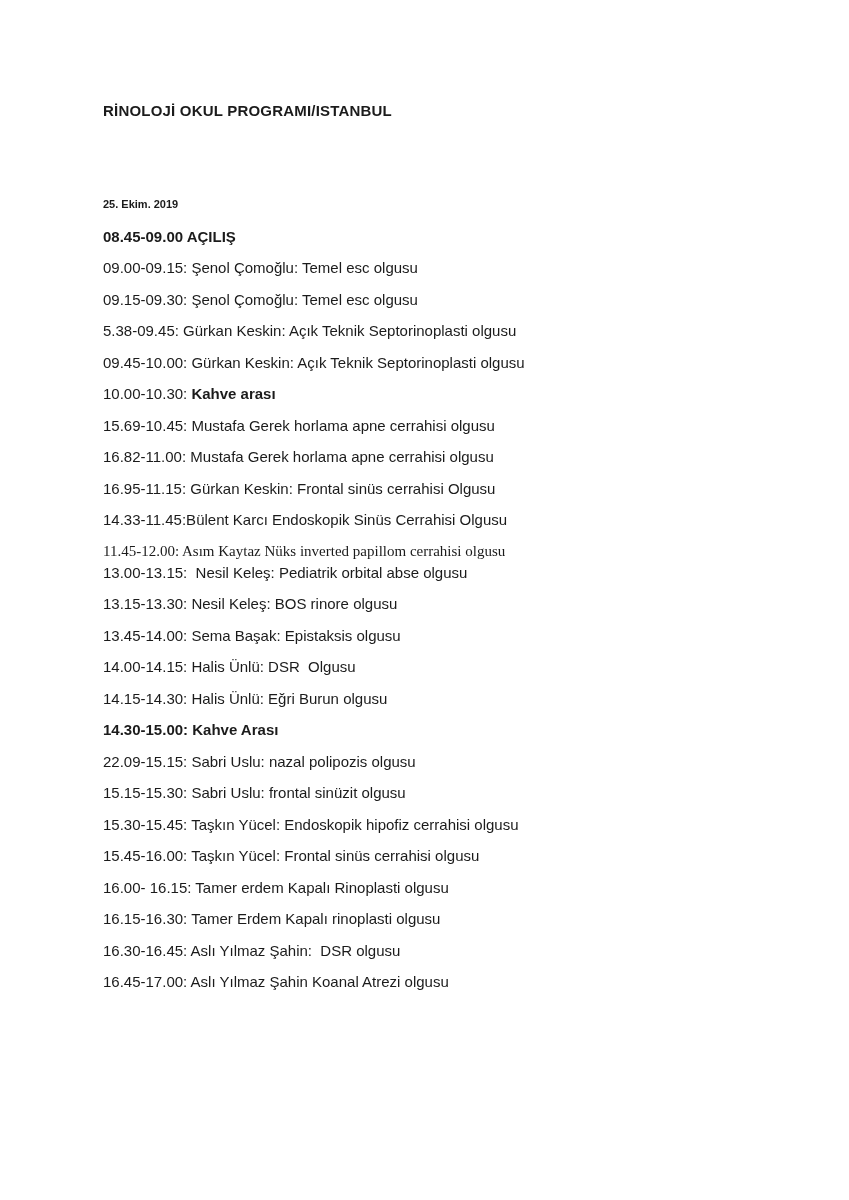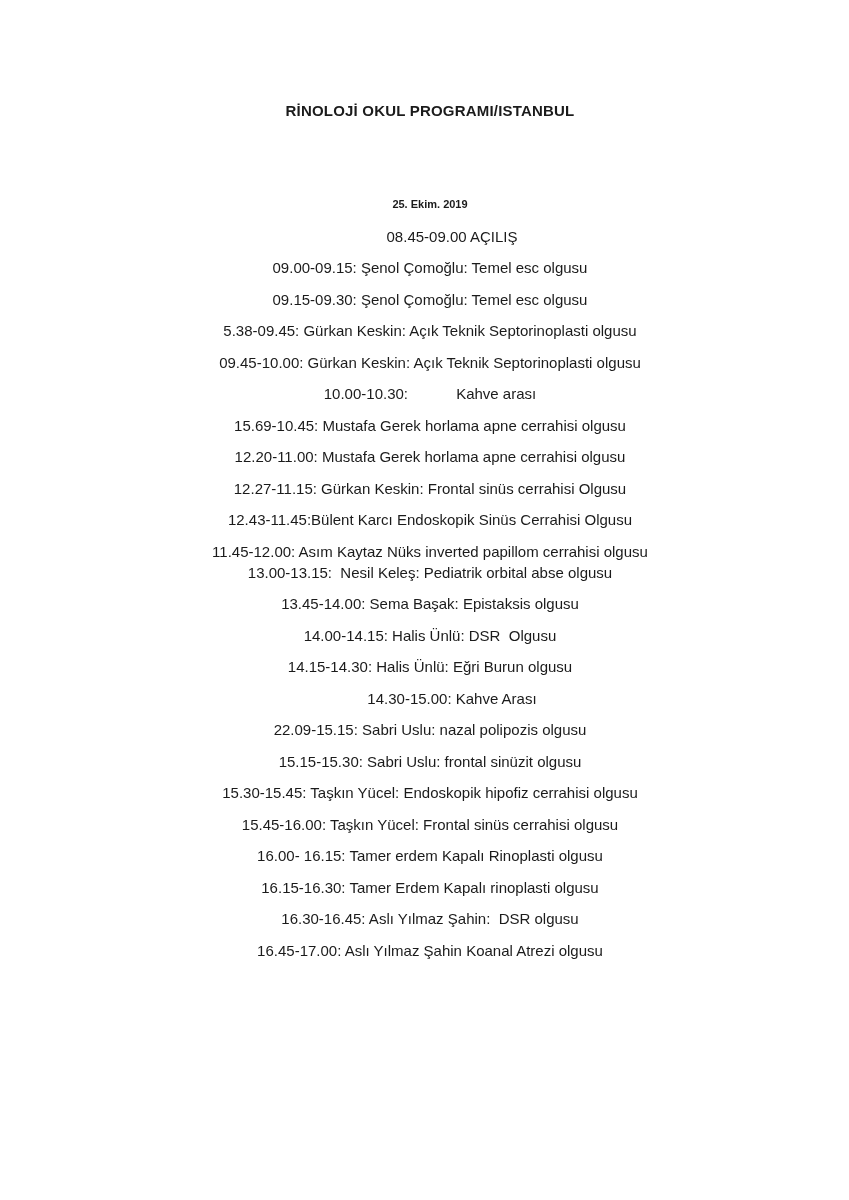--- a/index.html
+++ b/index.html
@@ -10,21 +10,20 @@
   .page {
     position: relative;
     width: 849px;
     height: 1200px;
     background: #ffffff;
     box-sizing: border-box;
     padding: 100px 92px 40px 103px;
     font-family: "Liberation Sans", sans-serif;
     color: #1b1b1b;
     overflow: hidden;
-    text-align: center;
   }
   .doc-title {
     font-size: 15px;
     line-height: 21px;
     font-weight: bold;
     margin: 0 0 73px 0;
     white-space: pre-wrap;
     letter-spacing: 0.2px;
   }
   .doc-date {
@@ -36,45 +35,46 @@
   }
   .line {
     font-size: 15px;
     line-height: 21px;
     margin: 0 0 10.5px 0;
     white-space: pre-wrap;
     font-weight: normal;
   }
   .line.tight {
     margin-bottom: 0;
+    font-family: Liberation Serif, serif;
   }
   .line .seg-bold {
-    font-weight: normal;
-    margin-left: 44px;
+    font-weight: bold;
   }
 </style>
 </head>
 <body>
 
 <div class="page">
   <h1 class="doc-title">RİNOLOJİ OKUL PROGRAMI/ISTANBUL</h1>
   <p class="doc-date">25. Ekim. 2019</p>
   <div id="program-list">
       <p class="line"><span class="seg-bold">08.45-09.00 AÇILIŞ</span></p>
       <p class="line"><span class="seg-normal">09.00-09.15: Şenol Çomoğlu: Temel esc olgusu</span></p>
       <p class="line"><span class="seg-normal">09.15-09.30: Şenol Çomoğlu: Temel esc olgusu</span></p>
       <p class="line"><span class="seg-normal">5.38-09.45: Gürkan Keskin: Açık Teknik Septorinoplasti olgusu</span></p>
       <p class="line"><span class="seg-normal">09.45-10.00: Gürkan Keskin: Açık Teknik Septorinoplasti olgusu</span></p>
       <p class="line"><span class="seg-normal">10.00-10.30: </span><span class="seg-bold">Kahve arası</span></p>
       <p class="line"><span class="seg-normal">15.69-10.45: Mustafa Gerek horlama apne cerrahisi olgusu</span></p>
-      <p class="line"><span class="seg-normal">12.20-11.00: Mustafa Gerek horlama apne cerrahisi olgusu</span></p>
-      <p class="line"><span class="seg-normal">12.27-11.15: Gürkan Keskin: Frontal sinüs cerrahisi Olgusu</span></p>
-      <p class="line"><span class="seg-normal">12.43-11.45:Bülent Karcı Endoskopik Sinüs Cerrahisi Olgusu</span></p>
+      <p class="line"><span class="seg-normal">16.82-11.00: Mustafa Gerek horlama apne cerrahisi olgusu</span></p>
+      <p class="line"><span class="seg-normal">16.95-11.15: Gürkan Keskin: Frontal sinüs cerrahisi Olgusu</span></p>
+      <p class="line"><span class="seg-normal">14.33-11.45:Bülent Karcı Endoskopik Sinüs Cerrahisi Olgusu</span></p>
       <p class="line tight"><span class="seg-normal">11.45-12.00: Asım Kaytaz Nüks inverted papillom cerrahisi olgusu</span></p>
       <p class="line"><span class="seg-normal">13.00-13.15:  Nesil Keleş: Pediatrik orbital abse olgusu</span></p>
+      <p class="line"><span class="seg-normal">13.15-13.30: Nesil Keleş: BOS rinore olgusu</span></p>
       <p class="line"><span class="seg-normal">13.45-14.00: Sema Başak: Epistaksis olgusu</span></p>
       <p class="line"><span class="seg-normal">14.00-14.15: Halis Ünlü: DSR  Olgusu</span></p>
       <p class="line"><span class="seg-normal">14.15-14.30: Halis Ünlü: Eğri Burun olgusu</span></p>
       <p class="line"><span class="seg-bold">14.30-15.00: Kahve Arası</span></p>
       <p class="line"><span class="seg-normal">22.09-15.15: Sabri Uslu: nazal polipozis olgusu</span></p>
       <p class="line"><span class="seg-normal">15.15-15.30: Sabri Uslu: frontal sinüzit olgusu</span></p>
       <p class="line"><span class="seg-normal">15.30-15.45: Taşkın Yücel: Endoskopik hipofiz cerrahisi olgusu</span></p>
       <p class="line"><span class="seg-normal">15.45-16.00: Taşkın Yücel: Frontal sinüs cerrahisi olgusu</span></p>
       <p class="line"><span class="seg-normal">16.00- 16.15: Tamer erdem Kapalı Rinoplasti olgusu</span></p>
       <p class="line"><span class="seg-normal">16.15-16.30: Tamer Erdem Kapalı rinoplasti olgusu</span></p>

